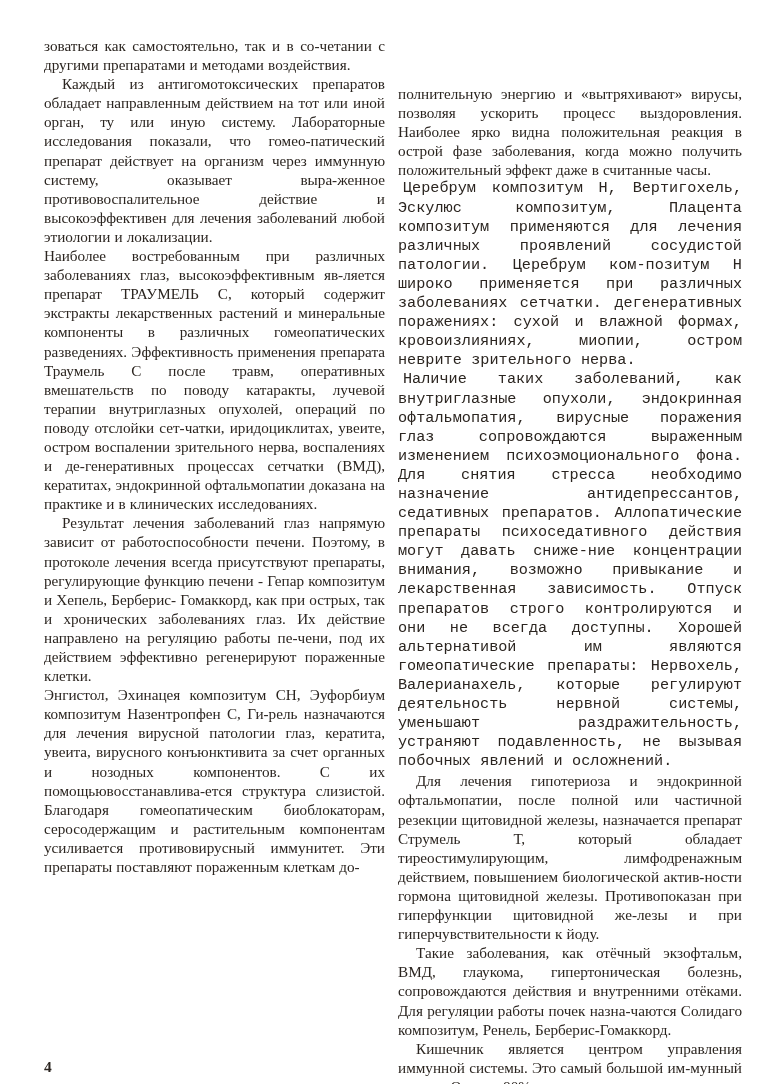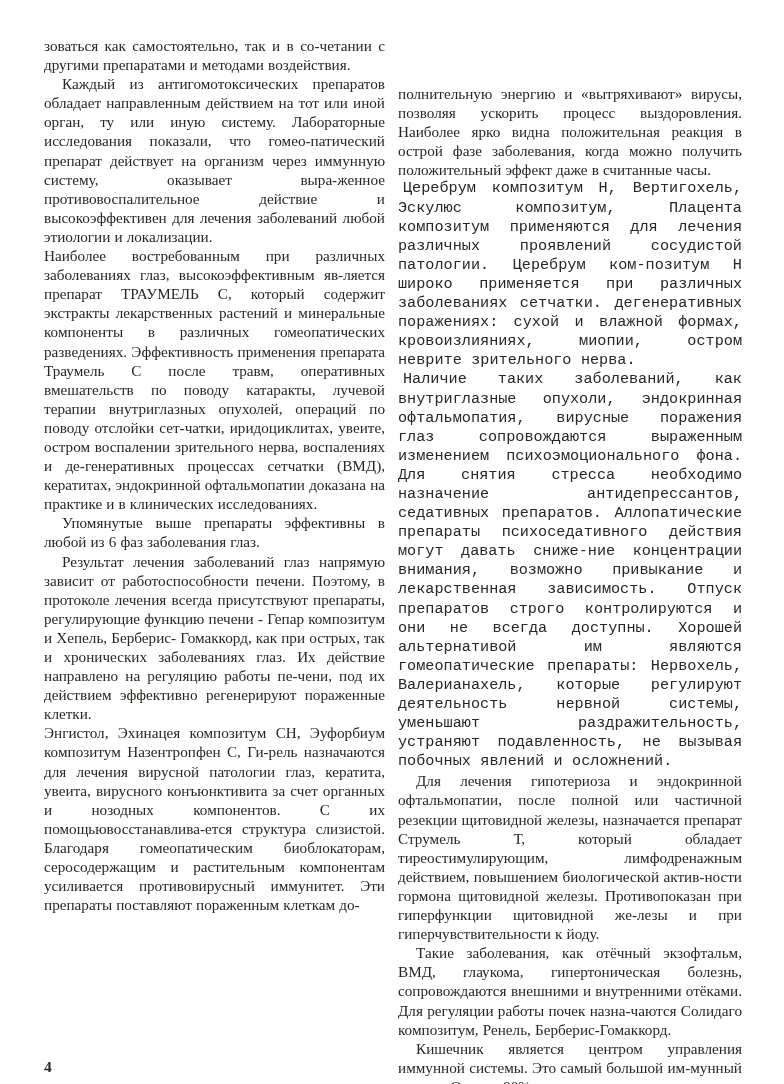--- a/index.html
+++ b/index.html
@@ -53,27 +53,26 @@
 </style>
 </head>
 <body>
 
 <div class="page">
   <div class="columns">
     <div class="col col-left" id="col-left">
         <p class="para indent-none">зоваться как самостоятельно, так и в со-четании с другими препаратами и методами воздействия.</p>
         <p class="para indent-normal">Каждый из антигомотоксических препаратов обладает направленным действием на тот или иной орган, ту или иную систему. Лабораторные исследования показали, что гомео-патический препарат действует на организм через иммунную систему, оказывает выра-женное противовоспалительное действие и высокоэффективен для лечения заболеваний любой этиологии и локализации.</p>
         <p class="para indent-none">Наиболее востребованным при различных заболеваниях глаз, высокоэффективным яв-ляется препарат ТРАУМЕЛЬ С, который содержит экстракты лекарственных растений и минеральные компоненты в различных гомеопатических разведениях. Эффективность применения препарата Траумель С после травм, оперативных вмешательств по поводу катаракты, лучевой терапии внутриглазных опухолей, операций по поводу отслойки сет-чатки, иридоциклитах, увеите, остром воспалении зрительного нерва, воспалениях и де-генеративных процессах сетчатки (ВМД), кератитах, эндокринной офтальмопатии доказана на практике и в клинических исследованиях.</p>
-        <p class="para indent-normal">Упомянутые выше препараты эффективны в любой из 6 фаз заболевания глаз.</p>
         <p class="para indent-normal">Результат лечения заболеваний глаз напрямую зависит от работоспособности печени. Поэтому, в протоколе лечения всегда присутствуют препараты, регулирующие функцию печени - Гепар композитум и Хепель, Берберис- Гомаккорд, как при острых, так и хронических заболеваниях глаз. Их действие направлено на регуляцию работы пе-чени, под их действием эффективно регенерируют пораженные клетки.</p>
         <p class="para indent-none">Энгистол, Эхинацея композитум СН, Эуфорбиум композитум Назентропфен С, Ги-рель назначаются для лечения вирусной патологии глаз, кератита, увеита, вирусного конъюнктивита за счет органных и нозодных компонентов. С их помощьювосстанавлива-ется структура слизистой. Благодаря гомеопатическим биоблокаторам, серосодержащим и растительным компонентам усиливается противовирусный иммунитет. Эти препараты поставляют пораженным клеткам до-</p>
       </div>
     <div class="col col-right" id="col-right">
         <p class="para indent-none">полнительную энергию и «вытряхивают» вирусы, позволяя ускорить процесс выздоровления. Наиболее ярко видна положительная реакция в острой фазе заболевания, когда можно получить положительный эффект даже в считанные часы.</p>
         <p class="para indent-small">Церебрум композитум Н, Вертигохель, Эскулюс композитум, Плацента композитум применяются для лечения различных проявлений сосудистой патологии. Церебрум ком-позитум Н широко применяется при различных заболеваниях сетчатки. дегенеративных поражениях: сухой и влажной формах, кровоизлияниях, миопии, остром неврите зрительного нерва.</p>
         <p class="para indent-small">Наличие таких заболеваний, как внутриглазные опухоли, эндокринная офтальмопатия, вирусные поражения глаз сопровождаются выраженным изменением психоэмоционального фона. Для снятия стресса необходимо назначение антидепрессантов, седативных препаратов. Аллопатические препараты психоседативного действия могут давать сниже-ние концентрации внимания, возможно привыкание и лекарственная зависимость. Отпуск препаратов строго контролируются и они не всегда доступны. Хорошей альтернативой им являются гомеопатические препараты: Нервохель, Валерианахель, которые регулируют деятельность нервной системы, уменьшают раздражительность, устраняют подавленность, не вызывая побочных явлений и осложнений.</p>
         <p class="para indent-normal">Для лечения гипотериоза и эндокринной офтальмопатии, после полной или частичной резекции щитовидной железы, назначается препарат Струмель Т, который обладает тиреостимулирующим, лимфодренажным действием, повышением биологической актив-ности гормона щитовидной железы. Противопоказан при гиперфункции щитовидной же-лезы и при гиперчувствительности к йоду.</p>
-        <p class="para indent-normal">Такие заболевания, как отёчный экзофтальм, ВМД, глаукома, гипертоническая болезнь, сопровождаются внешними и внутренними отёками. Для регуляции работы почек назна-чаются Солидаго композитум, Ренель, Берберис-Гомаккорд.</p>
+        <p class="para indent-normal">Такие заболевания, как отёчный экзофтальм, ВМД, глаукома, гипертоническая болезнь, сопровождаются действия и внутренними отёками. Для регуляции работы почек назна-чаются Солидаго композитум, Ренель, Берберис-Гомаккорд.</p>
         <p class="para indent-normal">Кишечник является центром управления иммунной системы. Это самый большой им-мунный орган. Около 80% иммунокомпетентных клеток организма локализуются в слизи-стой оболочке кишечника, 25% слизистой кишечника состоит из иммунологически активной ткани и клеток. Каждый метр кишечника взрослого человека содержит около 1010 лимфоцитов. Поэтому, при любом заболевании и в том числе заболеваниях глаз, необ-ходимо регулировать работу</p>
       </div>
   </div>
   <div class="page-number">4</div>
 </div>
 
 </body></html>

